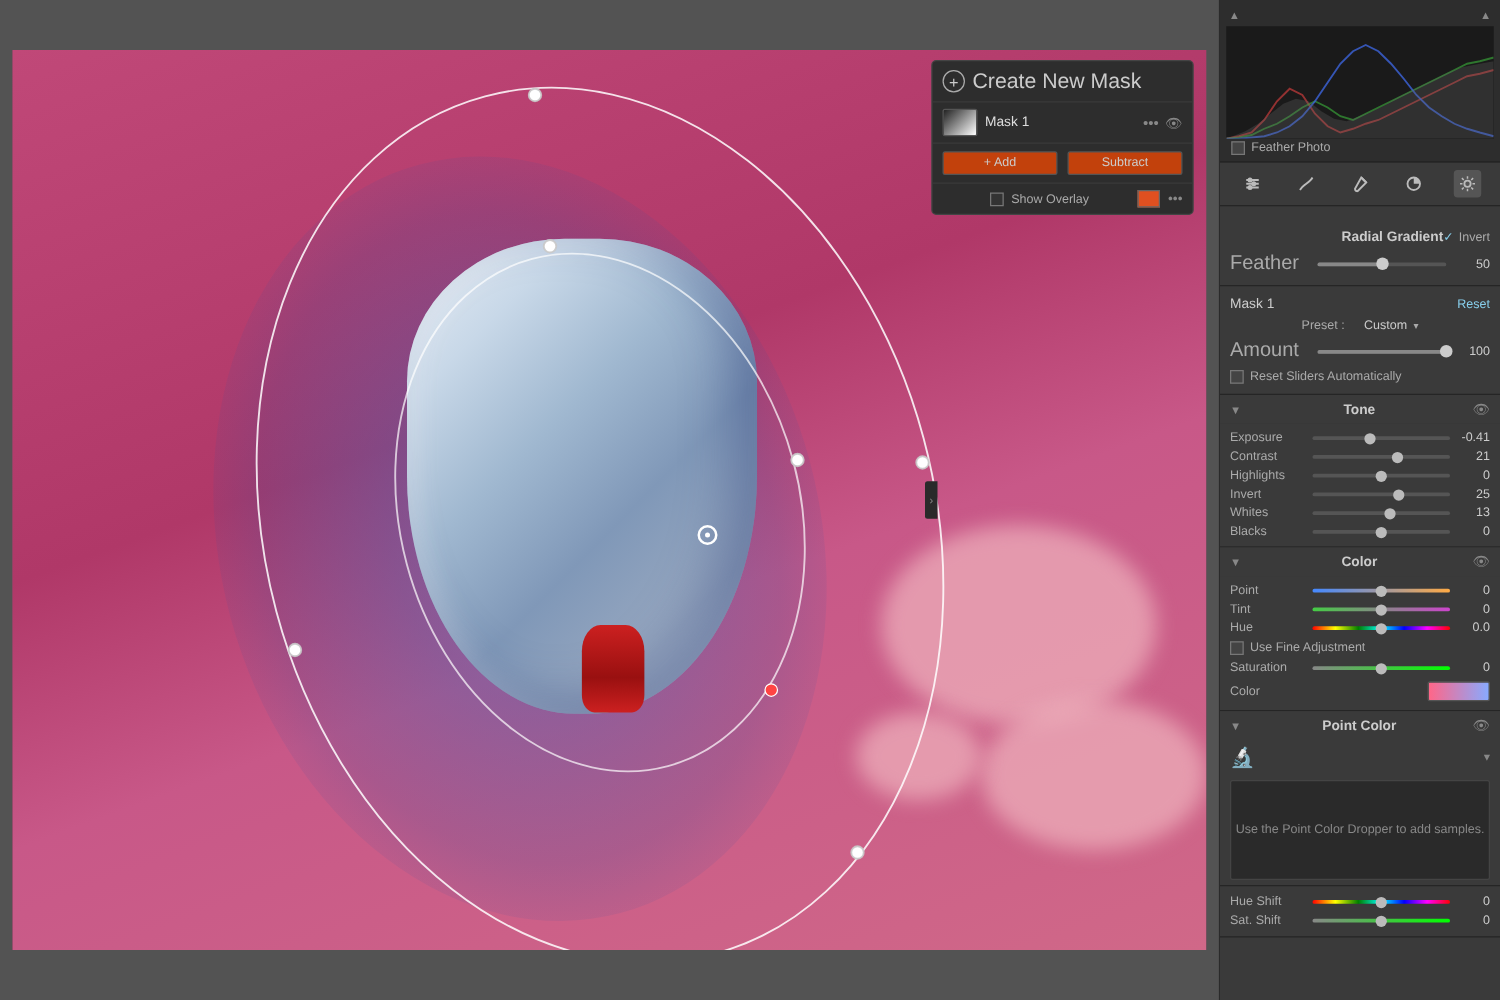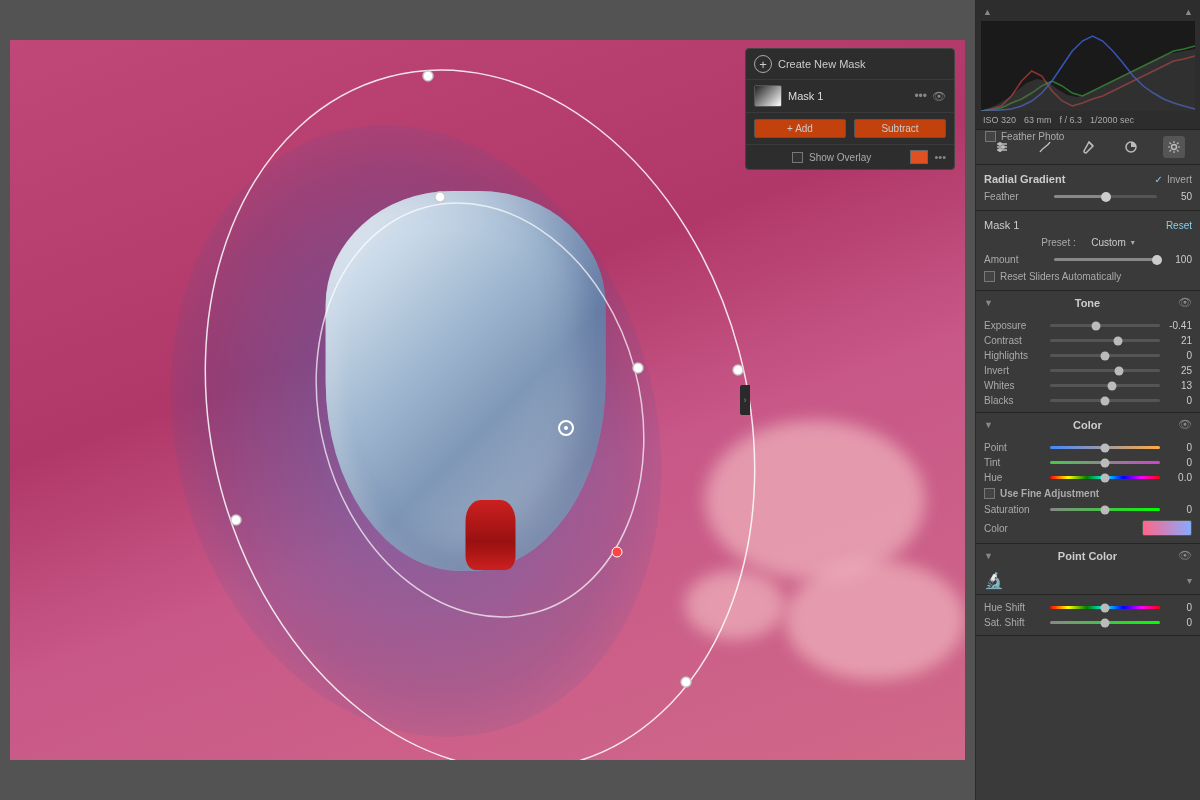--- a/index.html
+++ b/index.html
@@ -169,22 +169,23 @@
 
     
     .panel-section {
       padding: 5px 8px;
       border-bottom: 1px solid #252525;
     }
 
     .section-header-row {
       display: flex;
       align-items: center;
-      justify-content: space-between;
+      justify-content: flex-end;
       padding: 3px 0;
+      margin-top: 11px;
     }
 
     .section-label {
       font-size: 11px;
       color: #ccc;
       font-weight: bold;
     }
 
     .invert-label {
       font-size: 10px;
@@ -199,21 +200,21 @@
     
     .slider-row {
       display: flex;
       align-items: center;
       gap: 5px;
       padding: 3px 0;
     }
 
     .slider-label {
       width: 65px;
-      font-size: 10px;
+      font-size: 16px;
       color: #aaa;
       flex-shrink: 0;
     }
 
     .slider-track {
       flex: 1;
       height: 3px;
       background: #555;
       position: relative;
       border-radius: 2px;
@@ -441,21 +442,21 @@
       display: flex;
       align-items: center;
       justify-content: center;
       color: #ccc;
       font-size: 13px;
       cursor: pointer;
       line-height: 1;
     }
 
     .create-mask-label {
-      font-size: 11px;
+      font-size: 17px;
       color: #ccc;
       text-align: right;
     }
 
     .mask-item-row {
       display: flex;
       align-items: center;
       padding: 5px 8px;
       gap: 6px;
       border-bottom: 1px solid #3a3a3a;
@@ -625,21 +626,20 @@
       border: 1px solid #555;
       border-radius: 2px;
       cursor: pointer;
     }
 
     .fine-adj-row {
       display: flex;
       align-items: center;
       gap: 5px;
       padding: 3px 0;
-      font-weight: bold;
     }
   </style>
 </head>
 <body>
 
 <div class="canvas-area">
 
   <div class="photo-canvas">
     <div class="scene">
       <div class="sky-bg"></div>
@@ -721,26 +721,20 @@
       <svg width="100%" height="90" viewBox="0 0 211 90" preserveAspectRatio="none">
 
         <polyline points="0,90 10,88 20,85 30,75 40,60 50,50 60,55 70,70 80,80 90,85 100,82 110,78 120,75 130,70 140,65 150,60 160,55 170,50 180,45 190,40 200,38 211,35" fill="none" stroke="rgba(200,60,60,0.7)" stroke-width="1.5"></polyline>
 
         <polyline points="0,90 10,89 20,87 30,82 40,78 50,72 60,65 70,60 80,65 90,72 100,75 110,70 120,65 130,60 140,55 150,50 160,45 170,40 180,35 190,30 200,28 211,25" fill="none" stroke="rgba(60,180,60,0.6)" stroke-width="1.5"></polyline>
 
         <polyline points="0,90 10,90 20,89 30,88 40,85 50,80 60,72 70,60 80,45 90,30 100,20 110,15 120,20 130,30 140,42 150,55 160,65 170,72 180,78 190,82 200,85 211,88" fill="none" stroke="rgba(60,100,220,0.8)" stroke-width="1.5"></polyline>
 
         <polygon points="0,90 5,88 15,84 25,78 35,70 45,62 55,58 65,60 75,68 85,74 95,76 105,72 115,68 125,63 135,57 145,52 155,47 165,42 175,37 185,33 200,30 211,28 211,90" fill="rgba(100,100,100,0.3)" stroke="none"></polygon>
       </svg>
-    </div>
-    <div class="exif-info">
-      <span>ISO 320</span>
-      <span>63 mm</span>
-      <span>f / 6.3</span>
-      <span>1/2000 sec</span>
     </div>
     <div class="original-photo-row">
       <div class="checkbox-small"></div>
       <span>Feather Photo</span>
     </div>
   </div>
 
   <div class="right-panel-scroll">
 
     <div class="tool-icons-row">
@@ -922,20 +916,24 @@
     <div class="collapsible-section point-color-section">
       <div class="collapsible-header">
         <span class="collapse-arrow">▼</span>
         <span class="section-title">Point Color</span>
         <span class="section-eye">👁</span>
       </div>
       <div class="dropper-row">
         <span class="dropper-icon">🔬</span>
         <span style="font-size:10px;color:#888;">▾</span>
       </div>
+      <div class="point-color-area">
+        <span class="point-color-text">Use the Point Color Dropper to
+add samples.</span>
+      </div>
     </div>
 
     <div class="panel-section">
       <div class="tone-slider-row">
         <span class="tone-label">Hue Shift</span>
         <div class="hue-track">
           <div class="tone-thumb" style="left:50%;background:#bbb;"></div>
         </div>
         <span class="tone-value">0</span>
       </div>

